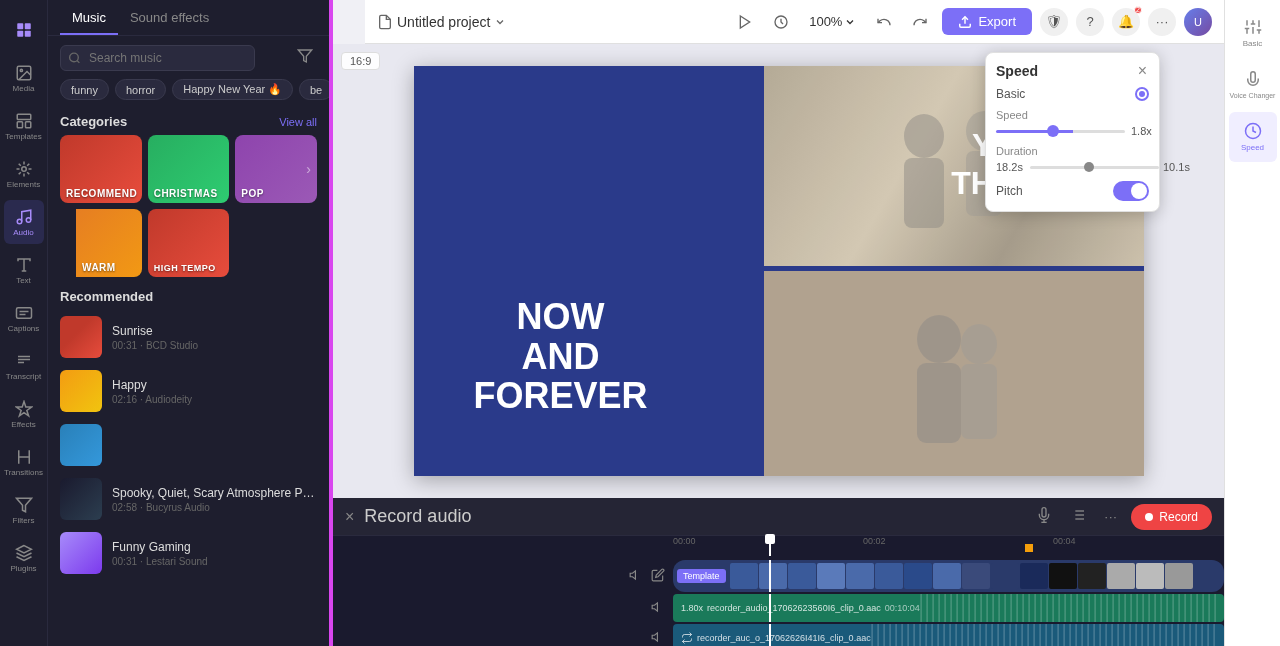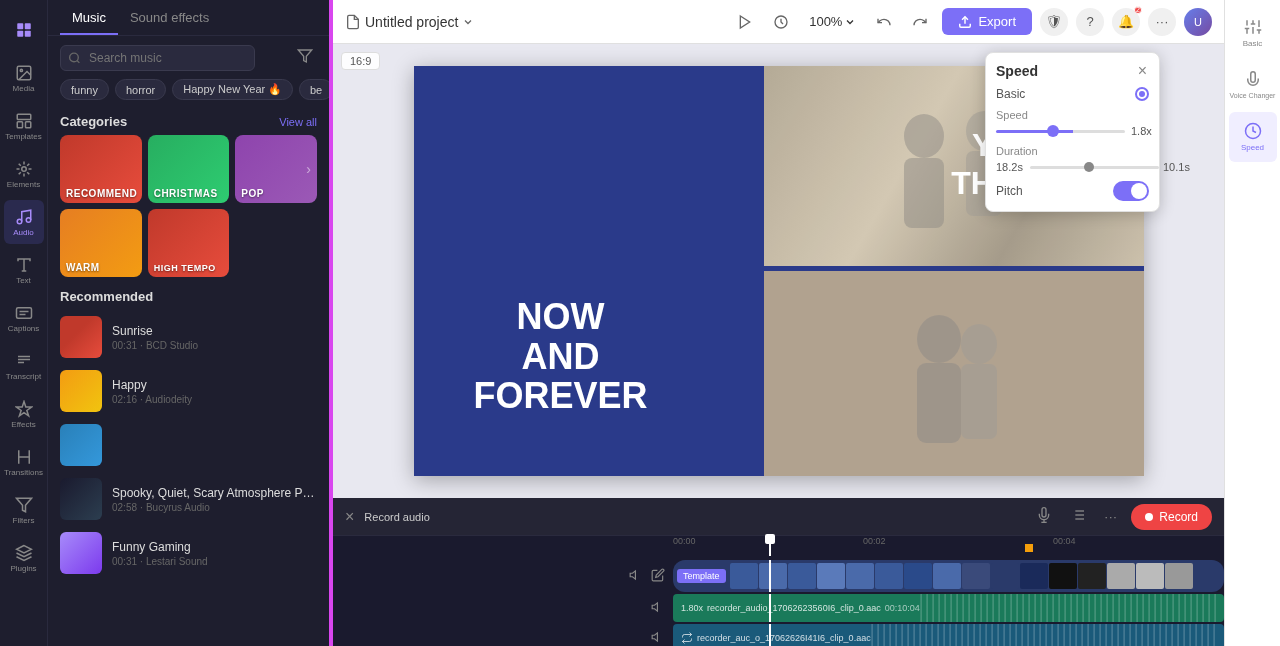--- a/index.html
+++ b/index.html
@@ -156,21 +156,21 @@
       width: 100%;
       height: 100%;
       display: flex;
       align-items: flex-end;
       padding: 4px 6px;
     }
     .cat-recommend { background: linear-gradient(135deg, #c0392b, #e74c3c); }
     .cat-christmas { background: linear-gradient(135deg, #27ae60, #2ecc71); }
     .cat-pop { background: linear-gradient(135deg, #8e44ad, #9b59b6); }
     .cat-healing { background: linear-gradient(135deg, #2980b9, #3498db); }
-    .cat-warm { background: linear-gradient(135deg, #e67e22, #f39c12); }
+    .cat-warm { background: linear-gradient(135deg, #e67e22, #f39c12); margin-left: 16px; }
     .cat-hightemp { background: linear-gradient(135deg, #c0392b, #e74c3c); }
     .category-label {
       font-size: 10px;
       font-weight: 700;
       color: #fff;
       text-transform: uppercase;
       letter-spacing: 0.5px;
       text-shadow: 0 1px 2px rgba(0,0,0,0.5);
     }
     .cat-arrow {
@@ -231,20 +231,21 @@
     
     .top-bar {
       height: 44px;
       background: #fff;
       display: flex;
       align-items: center;
       padding: 0 12px;
       gap: 8px;
       border-bottom: 1px solid #e0e0e0;
       flex-shrink: 0;
+      margin-left: 32px;
     }
     .project-name {
       display: flex;
       align-items: center;
       gap: 4px;
       font-size: 14px;
       font-weight: 500;
       color: #333;
       cursor: pointer;
     }
@@ -606,21 +607,21 @@
       border-bottom: 1px solid #2a2a3e;
     }
     .record-close {
       background: none;
       border: none;
       color: #888;
       cursor: pointer;
       font-size: 16px;
     }
     .record-label {
-      font-size: 11px;
+      font-size: 18px;
       color: #ccc;
     }
     .record-spacer { flex: 1; }
     .record-icon-btn {
       background: none;
       border: none;
       color: #888;
       cursor: pointer;
       padding: 4px;
     }

